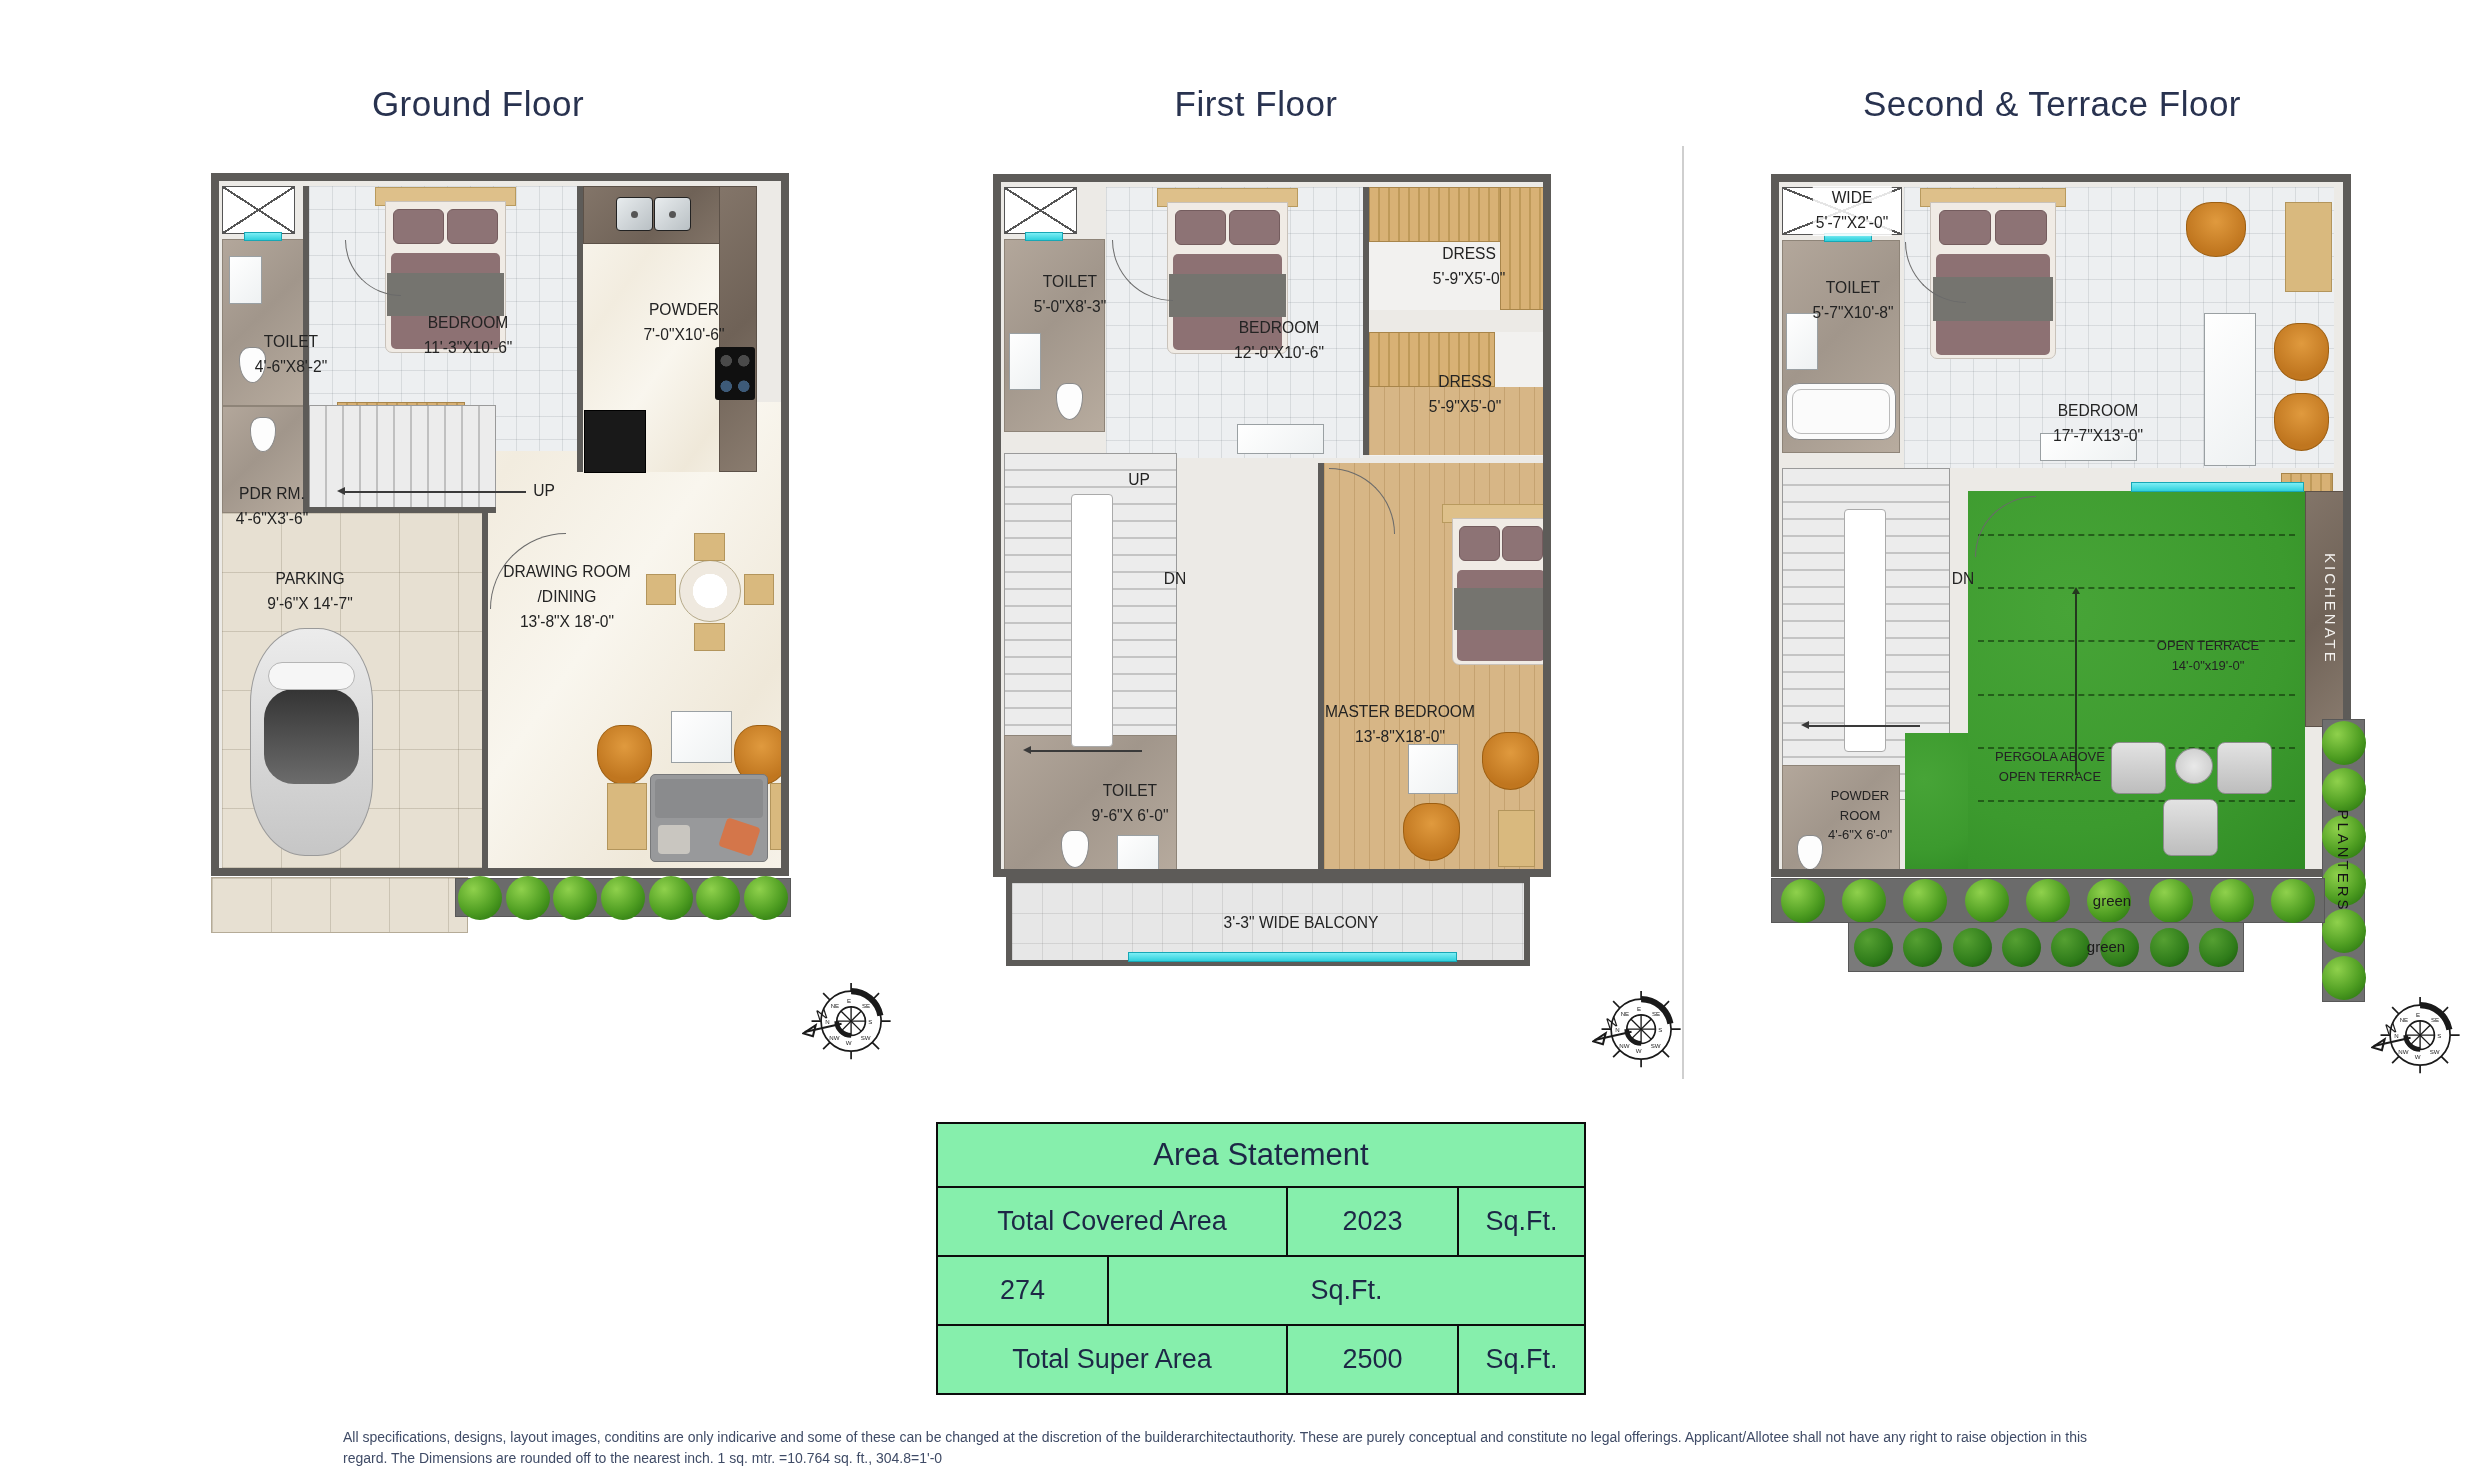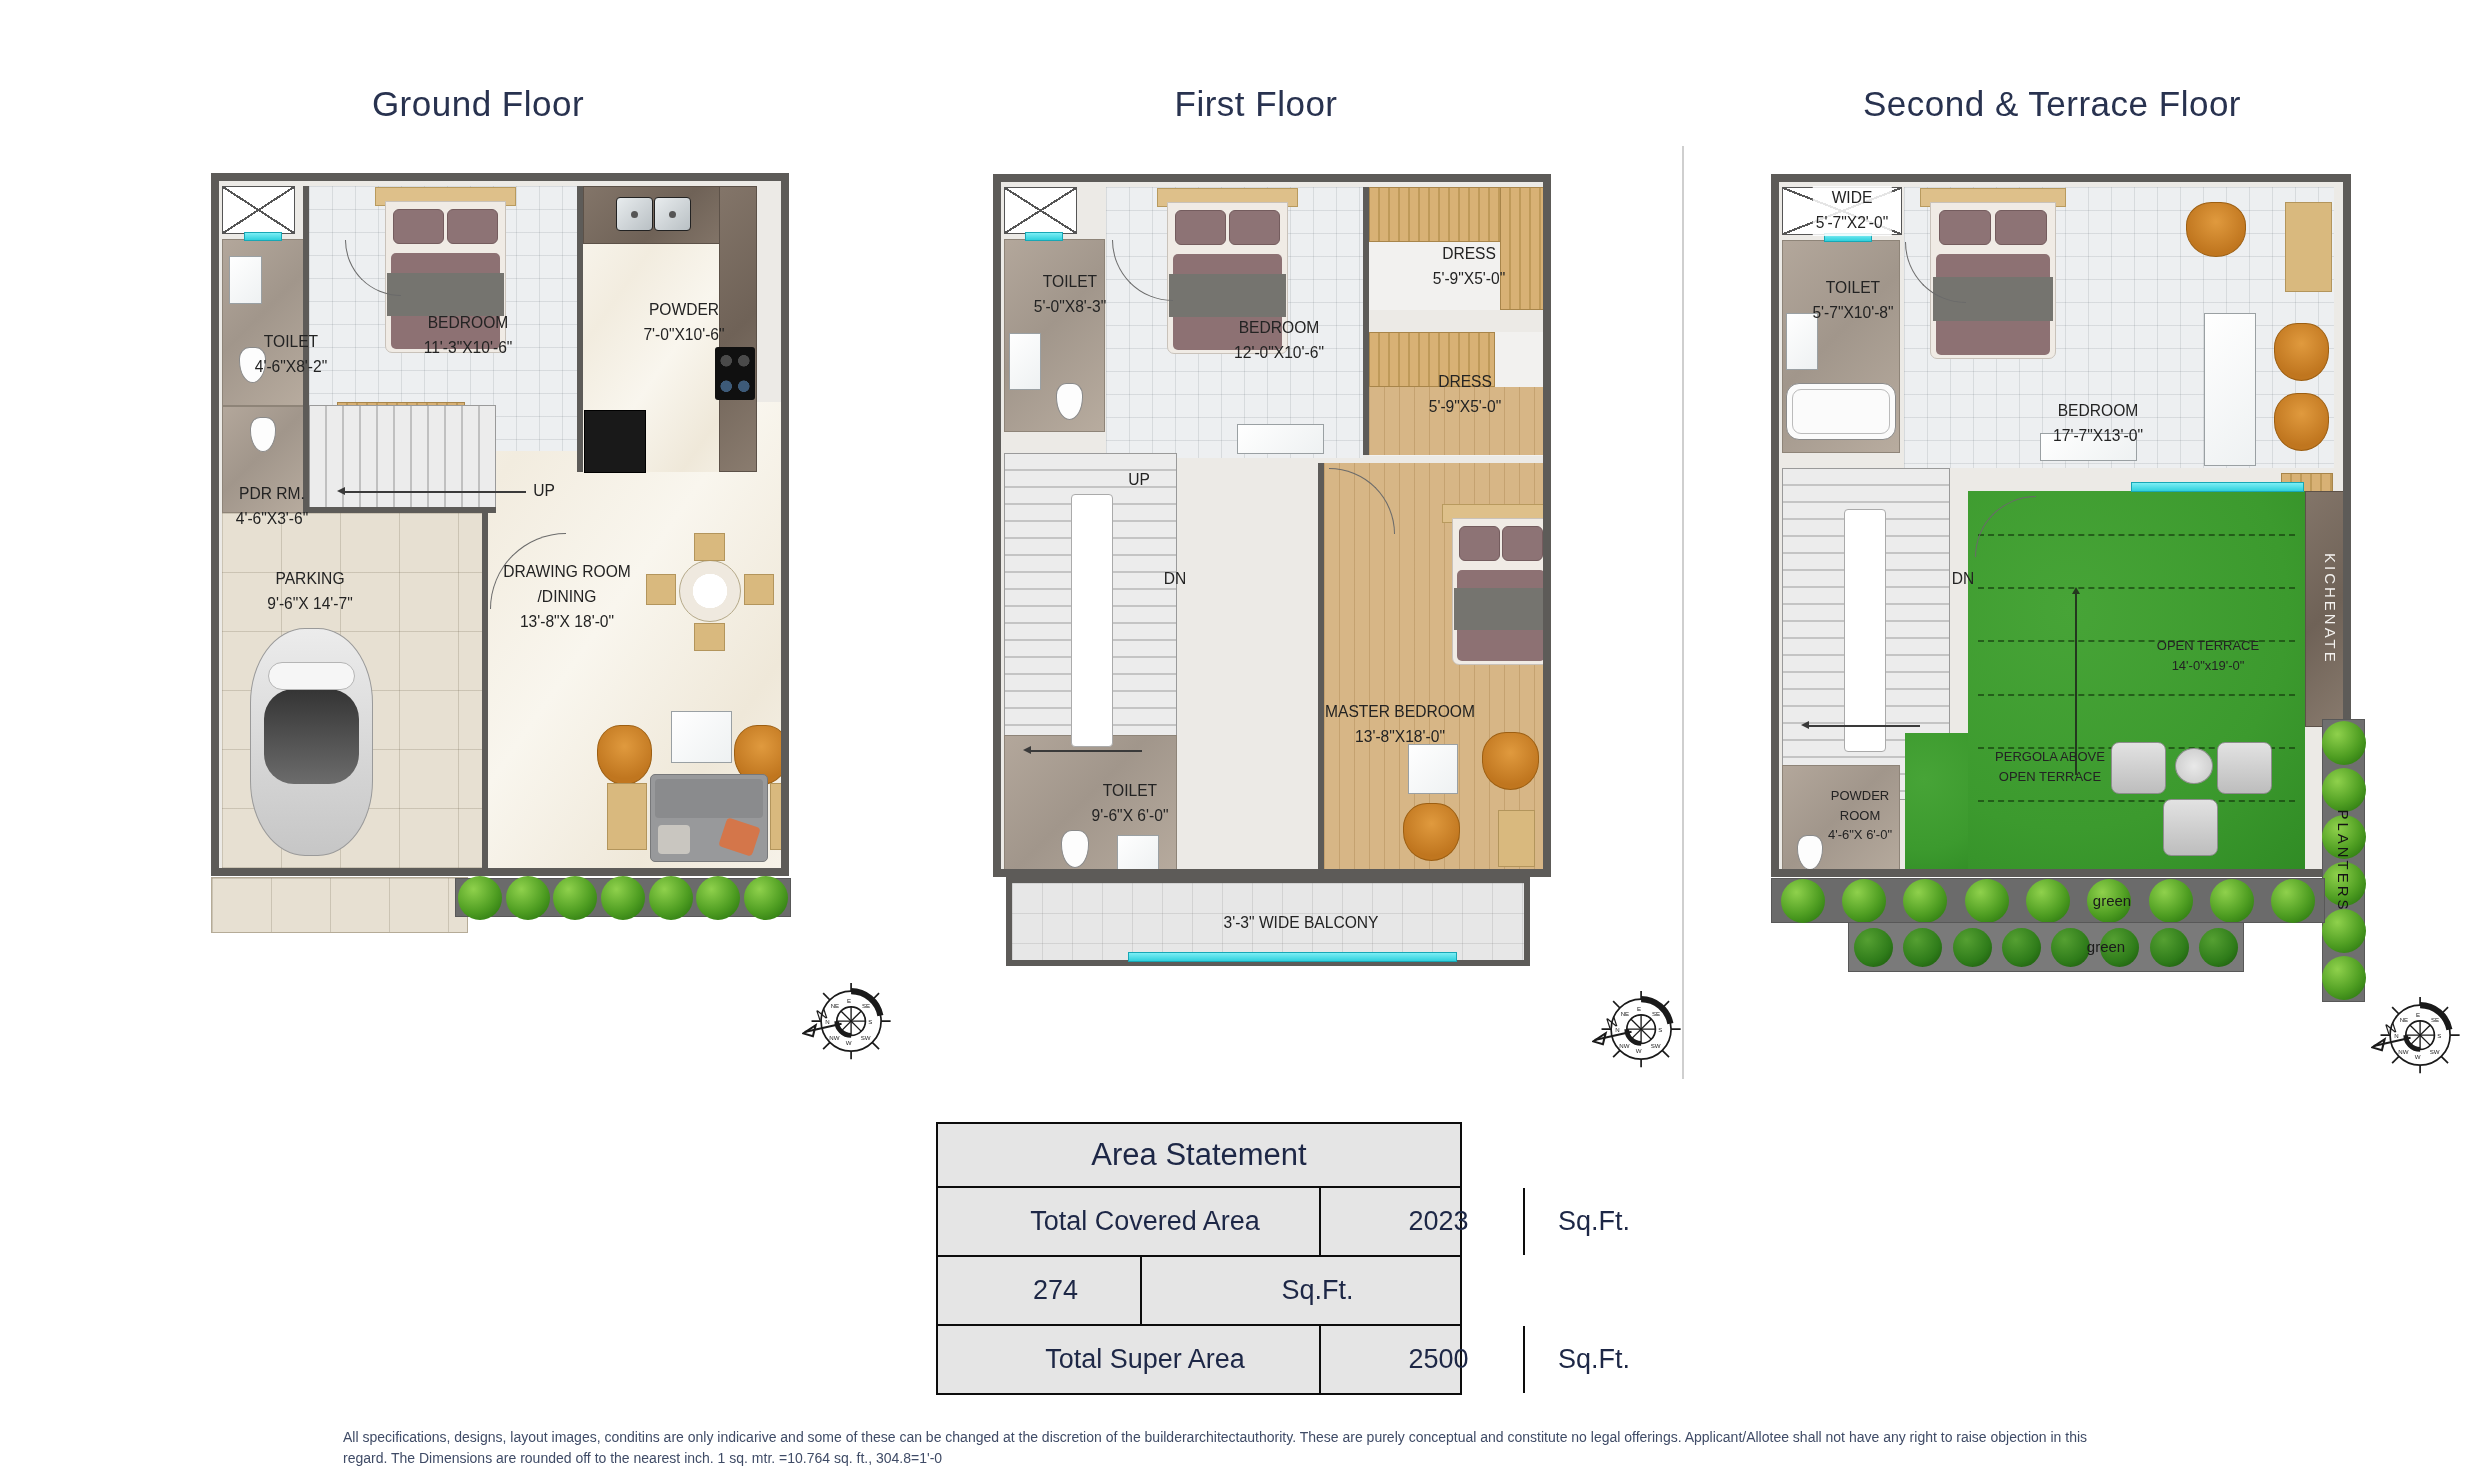--- a/index.html
+++ b/index.html
@@ -60,25 +60,25 @@
   .arrow{position:absolute;height:1.5px;background:#3a3a3a;z-index:5;}
   .arrow::before{content:"";position:absolute;left:-8px;top:-4px;border-right:8px solid #3a3a3a;border-top:4.5px solid transparent;border-bottom:4.5px solid transparent;}
   .varrow{position:absolute;width:1.5px;background:#24381f;z-index:5;}
   .varrow::before{content:"";position:absolute;top:-7px;left:-3.5px;border-bottom:7px solid #24381f;border-left:4px solid transparent;border-right:4px solid transparent;}
   .dash{position:absolute;border-top:2px dashed rgba(12,42,8,.55);z-index:2;}
   .arc{position:absolute;border:1.5px solid #6a6a6a;border-top:none;border-right:none;border-radius:0 0 0 100%;z-index:4;}
   .landing{position:absolute;background:#fff;border:1px solid #aaa;border-radius:4px;z-index:2;}
   .compass{position:absolute;z-index:7;}
   .balcony{position:absolute;border:6px solid #5d5b58;background-color:#e7e7e7;box-sizing:border-box;
     background-image:linear-gradient(rgba(120,120,120,.18) 1px,transparent 1px),linear-gradient(90deg,rgba(120,120,120,.18) 1px,transparent 1px);background-size:30px 30px;}
-  .area-table{position:absolute;left:936px;top:1122px;width:526px;border:2.5px solid #0c0c0c;background:#e5e5e5;color:#1d2746;z-index:8;box-sizing:border-box;}
+  .area-table{position:absolute;left:936px;top:1122px;width:650px;border:2.5px solid #0c0c0c;background:#86efac;color:#1d2746;z-index:8;box-sizing:border-box;}
   .at-header{height:62px;display:flex;align-items:center;justify-content:center;font-size:31px;border-bottom:2.5px solid #0c0c0c;}
   .at-row{display:flex;height:67px;border-bottom:2.5px solid #0c0c0c;}
   .at-row:last-child{border-bottom:none;}
-  .at-c{display:flex;align-items:center;justify-content:center;font-size:27px;box-sizing:border-box;margin-left:33px;}
+  .at-c{display:flex;align-items:center;justify-content:center;font-size:27px;box-sizing:border-box;}
   .at-c1{flex:0 0 350px;border-right:2.5px solid #0c0c0c;}
   .at-c2{flex:0 0 171px;border-right:2.5px solid #0c0c0c;}
   .at-c3{flex:1;}
   .disclaimer{position:absolute;left:343px;top:1427px;width:1829px;font-size:14px;color:#3f4b66;line-height:1.5;z-index:8;}
 </style>
 </head>
 <body>
 
 <div class="canvas">
 

